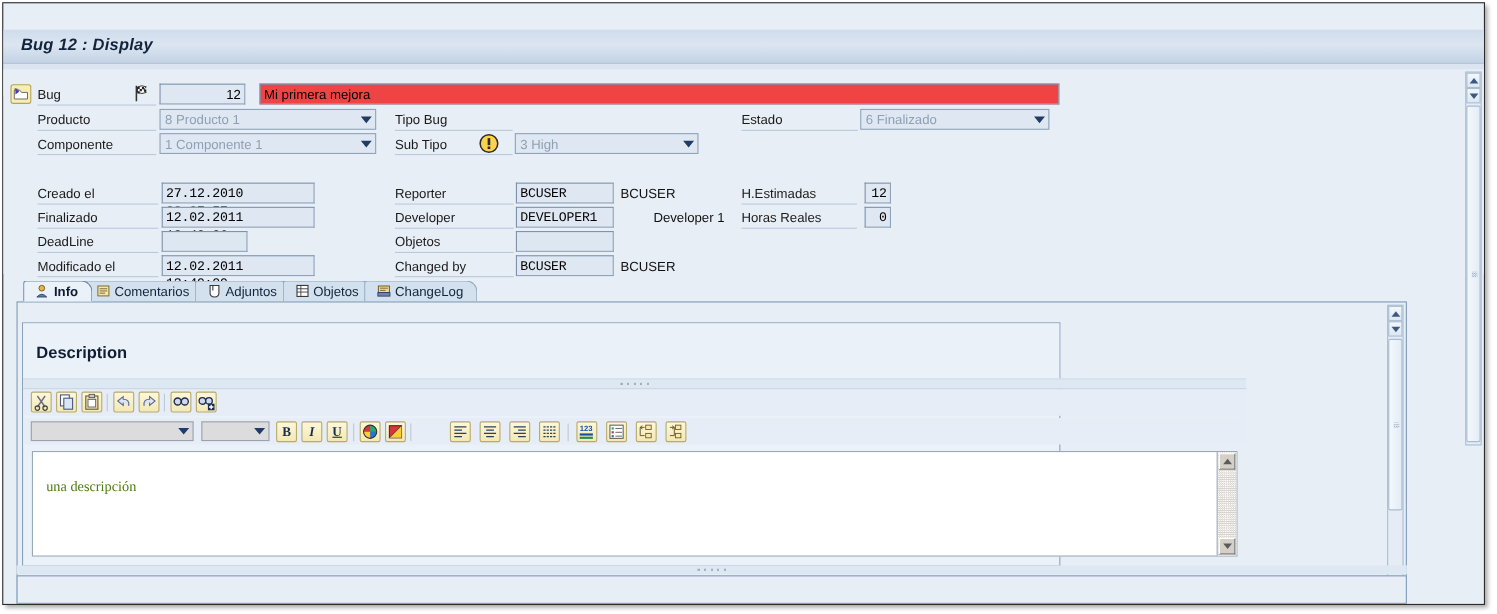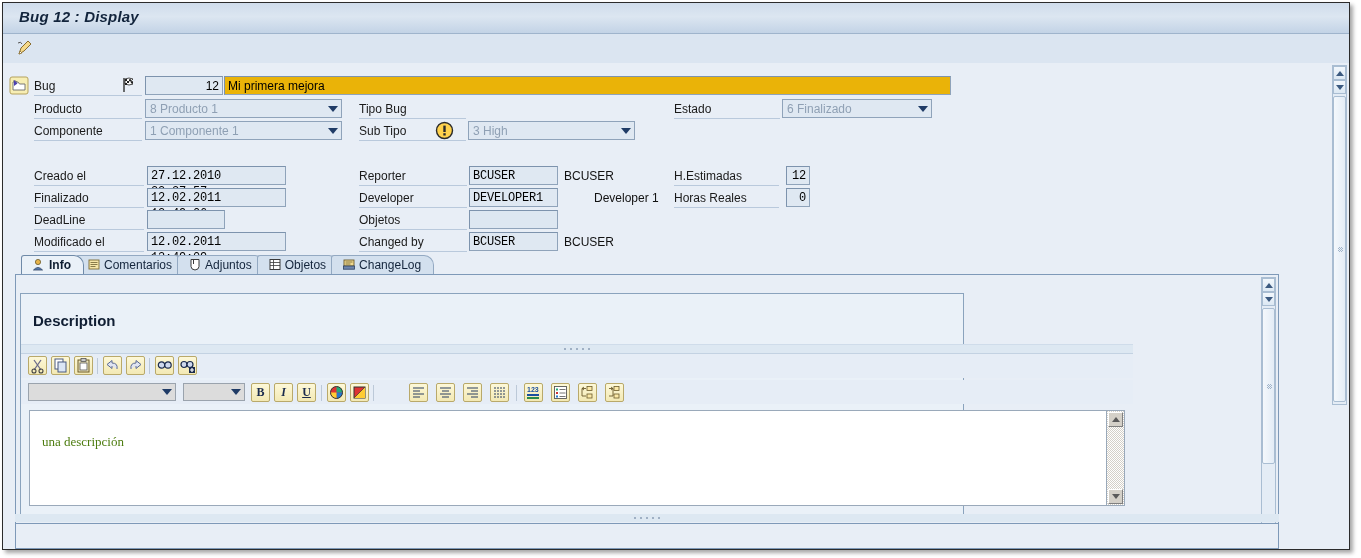--- a/index.html
+++ b/index.html
@@ -6,41 +6,41 @@
   body{width:1361px;height:558px;overflow:hidden;
        font-family:"Liberation Sans", sans-serif;font-size:12px;color:#000;}
 
   .app{position:absolute;left:2px;top:2px;width:1348px;height:548px;
        border:1px solid #2b2b2b;background:#e8eef6;box-sizing:border-box;
        box-shadow:3px 3px 4px rgba(0,0,0,.35);overflow:hidden;}
 
   
   .titlebar{height:30px;
       background:linear-gradient(to bottom,#cfdceb 0%,#dce6f1 45%,#c3d3e6 100%);
-      border-bottom:1px solid #9fb4cc;position:relative;}
+      border-bottom:1px solid #9fb4cc;position:relative;margin-top:24px;}
   .titlebar .ttl{position:absolute;left:16px;top:5px;font-size:15px;
       font-weight:bold;font-style:italic;color:#12243c;letter-spacing:.2px;}
 
   
   .toolbar{height:29px;background:#dbe5f1;border-bottom:1px solid #b9c9dc;
       position:relative;}
   .toolbar .tbicon{position:absolute;left:12px;top:5px;width:20px;height:20px;}
 
   
   .form{position:absolute;left:0;top:60px;right:0;height:186px;
         background:#e8eef6;}
 
   .lbl{position:absolute;font-size:12px;color:#1a1a1a;white-space:nowrap;}
   .uline{position:absolute;border-bottom:1px solid #b9c9dc;height:0;}
 
   .fld{position:absolute;box-sizing:border-box;font-size:12px;
        background:#dfe8f2;border:1px solid #8fa3ba;
        border-top-color:#7d93ad;border-left-color:#7d93ad;
        padding:1px 3px;line-height:16px;height:19px;}
-  .fld.white{background:#eab308;}
+  .fld.white{background:#ef4444;margin-left:12px;}
   .fld.mono{font-family:"Liberation Mono", monospace;font-size:12px;
        letter-spacing:-.2px;}
   .fld.num{text-align:right;}
   .fld.empty{background:#dde7f1;}
 
   .dd{position:absolute;box-sizing:border-box;height:19px;
       background:#dfe8f2;border:1px solid #8fa3ba;font-size:12px;
       color:#8fa0b4;padding:1px 20px 1px 4px;line-height:16px;
       white-space:nowrap;overflow:hidden;}
   .dd .arw{position:absolute;right:3px;top:6px;width:0;height:0;
@@ -205,21 +205,21 @@
         <rect x="8.3" y="12.2" width="2.4" height="2.3" fill="#2b2b2b"></rect>
       </svg>
     </span>
     <div class="dd" style="left:465px;top:58px;width:167px;">
       <span>3 High</span>
       <i class="arw"></i>
     </div>
 
     <span class="lbl" style="left:671px;top:39px;">Estado</span>
     <div class="uline" style="left:671px;top:55px;width:106px;"></div>
-    <div class="dd" style="left:779px;top:36px;width:150px;">
+    <div class="dd" style="left:779px;top:36px;width:172px;">
       <span>6 Finalizado</span>
       <i class="arw"></i>
     </div>
 
     <span class="lbl" style="left:31px;top:106px;">Creado el</span>
     <div class="uline" style="left:31px;top:122px;width:110px;"></div>
     <div class="fld mono" style="left:144px;top:103px;width:139px;">27.12.2010 22:37:57</div>
 
     <span class="lbl" style="left:31px;top:128px;">Finalizado</span>
     <div class="uline" style="left:31px;top:144px;width:110px;"></div>

